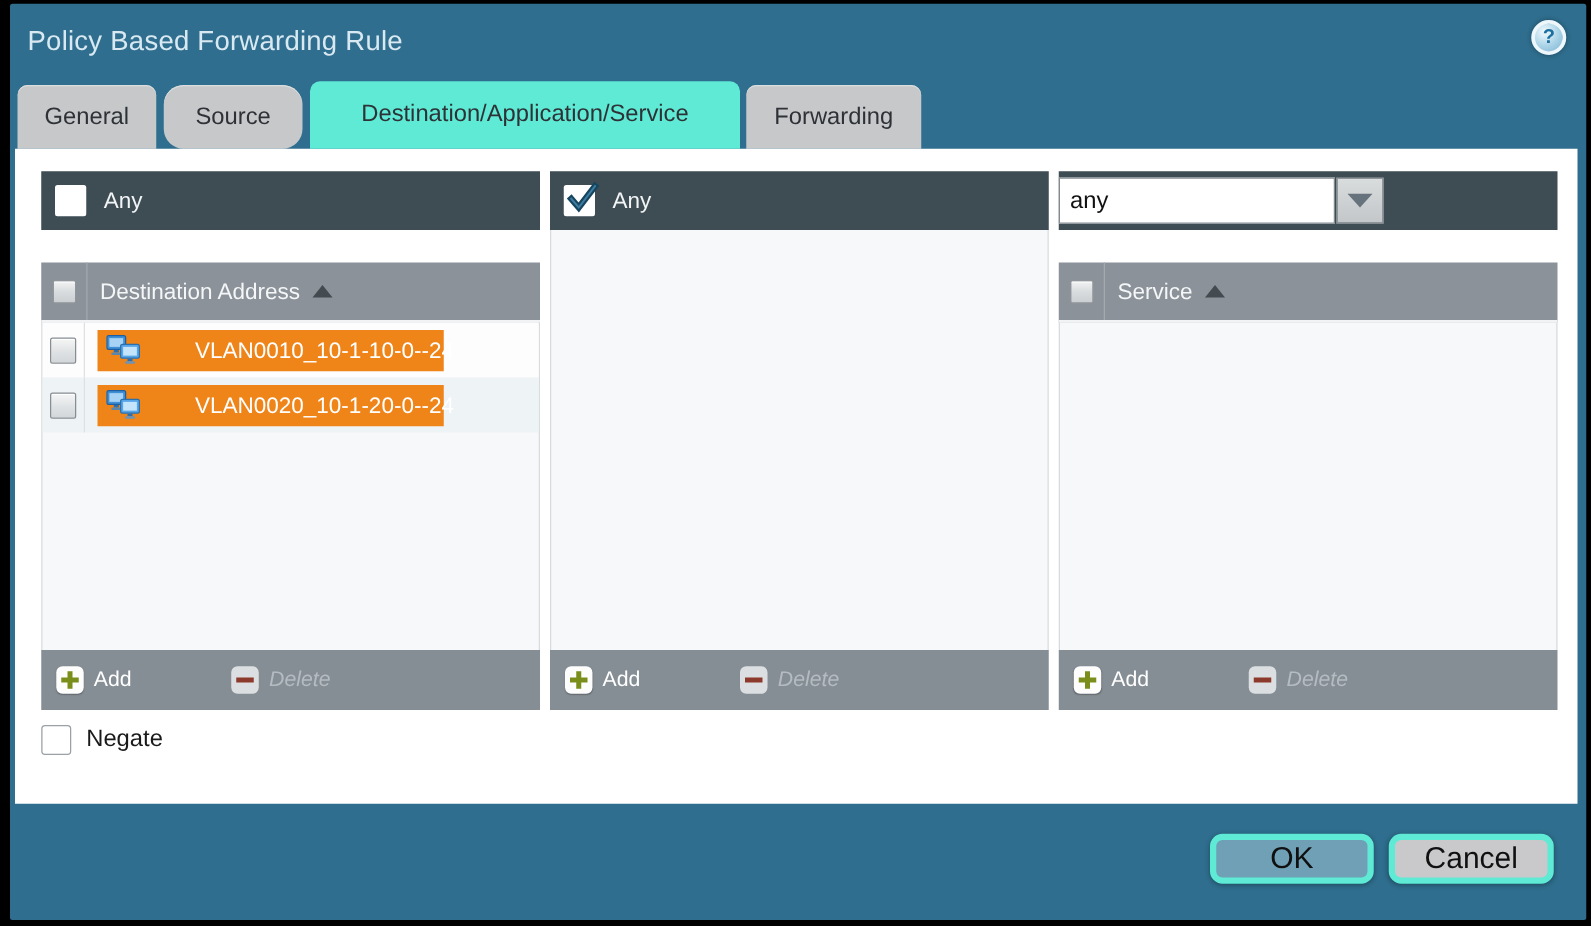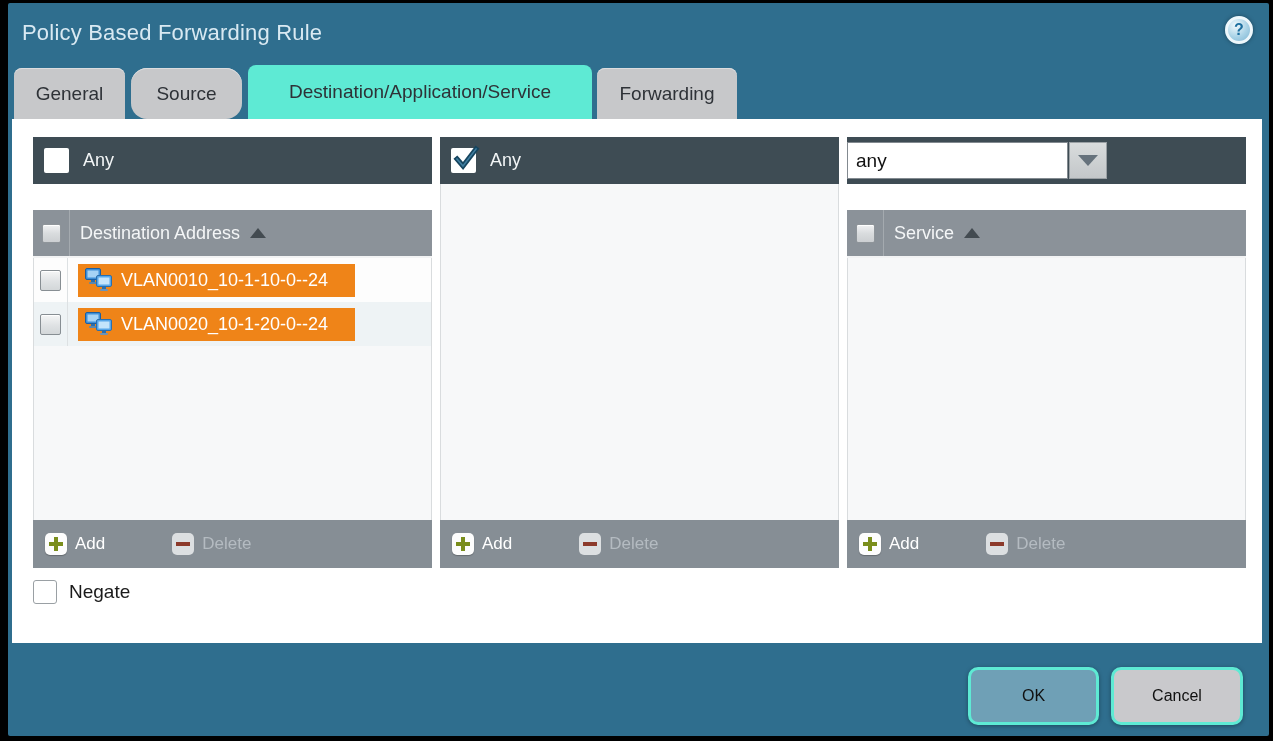--- a/index.html
+++ b/index.html
@@ -57,55 +57,55 @@
   
   .row { height:44px; display:flex; align-items:center; }
   .row.alt { background:#eef3f5; }
   .row.first { background:#fdfdfd; }
   .row-cbcell { width:34px; align-self:stretch; display:flex; align-items:center; justify-content:center;
     border-right:1px solid #dde1e3; flex:none; }
   .cb-row { width:21px; height:21px; border:1px solid #878e93; border-radius:2px;
     background:linear-gradient(180deg,#f5f6f6,#dfe2e4 55%,#d3d7d9);
     box-shadow:inset 0 1px 0 #fff; cursor:pointer; }
   .pill { margin-left:10px; width:277px; height:33px; background:#ef8418; display:flex;
-    align-items:center; padding-left:7px; cursor:pointer; }
+    align-items:center; padding-left:7px; cursor:pointer;gap:35px; }
   .pill .txt { color:#ffffff; font-size:18px; margin-left:8px; white-space:nowrap; }
   .neticon { width:28px; height:24px; flex:none; }
 
   
   .dd-input { width:221px; height:37px; border:1px solid #838a90; background:#fff;
     font-size:19px; color:#111; padding-left:8px; font-family:inherit; }
   .dd-btn { width:38px; height:37px; margin-left:1px; border:1px solid #9aa0a4;
     background:linear-gradient(180deg,#d9dcdd,#c3c7c9); display:flex; align-items:center;
     justify-content:center; cursor:pointer; }
   .dd-arrow { width:0; height:0; border-left:10px solid transparent; border-right:10px solid transparent;
     border-top:11px solid #66727c; }
 
   
   .act { display:flex; align-items:center; cursor:pointer; }
   .act-add { margin-left:12px; }
-  .act-del { margin-left:19px; }
+  .act-del { margin-left:32px;font-style:italic; }
   .ico-add, .ico-del { width:22px; height:22px; border-radius:5px; position:relative; flex:none; }
   .ico-add { background:#fdfdfd; box-shadow:0 1px 1px rgba(0,0,0,.25); }
   .ico-del { background:#dcdfe1; }
   .ico-add::before { content:""; position:absolute; left:4px; top:9px; width:14px; height:4px; background:#7a8e1c; }
   .ico-add::after  { content:""; position:absolute; left:9px; top:4px; width:4px; height:14px; background:#7a8e1c; }
   .ico-del::before { content:""; position:absolute; left:4px; top:9px; width:14px; height:4px; background:#8c3a2b; }
   .act-label { font-size:17px; margin-left:8px; }
   .lbl-on { color:#ffffff; }
   .lbl-off { color:#b4bbc1; }
 
   
   .negate { position:absolute; left:21px; top:461px; display:flex; align-items:center; cursor:pointer; }
   .cb-negate { width:24px; height:24px; background:#fff; border:1px solid #9aa0a4; border-radius:3px; }
   .negate-label { font-size:19px; color:#1a1a1a; margin-left:12px; }
 
   
-  .btn { position:absolute; top:664px; height:58px; border:3px solid #5eead4; border-radius:10px;
-    display:flex; align-items:center; justify-content:center; font-size:16px; color:#101010;
+  .btn { position:absolute; top:664px; height:40px; border:5px solid #5eead4; border-radius:10px;
+    display:flex; align-items:center; justify-content:center; font-size:24px; color:#101010;
     cursor:pointer; box-shadow:0 1px 4px rgba(0,0,0,.35); }
   .btn-ok { left:960px; width:131px; background:#6fa0b6; }
   .btn-cancel { left:1103px; width:132px; background:#c9c9cc; }
 </style>
 </head>
 <body>
 
 <div class="dialog">
 
   <div class="title">Policy Based Forwarding Rule</div>

